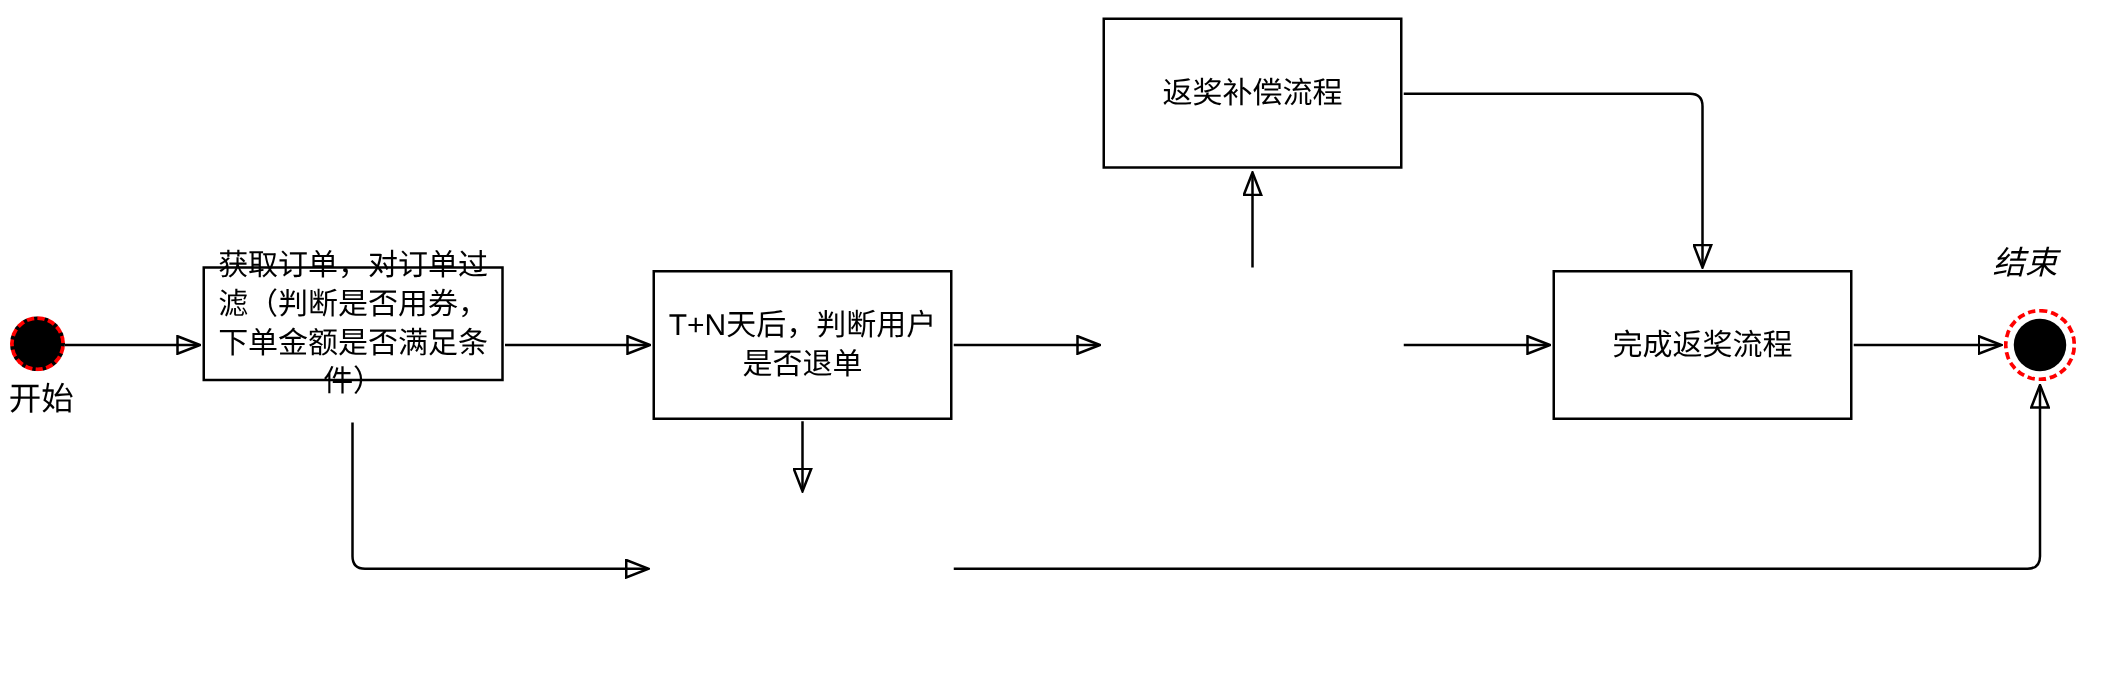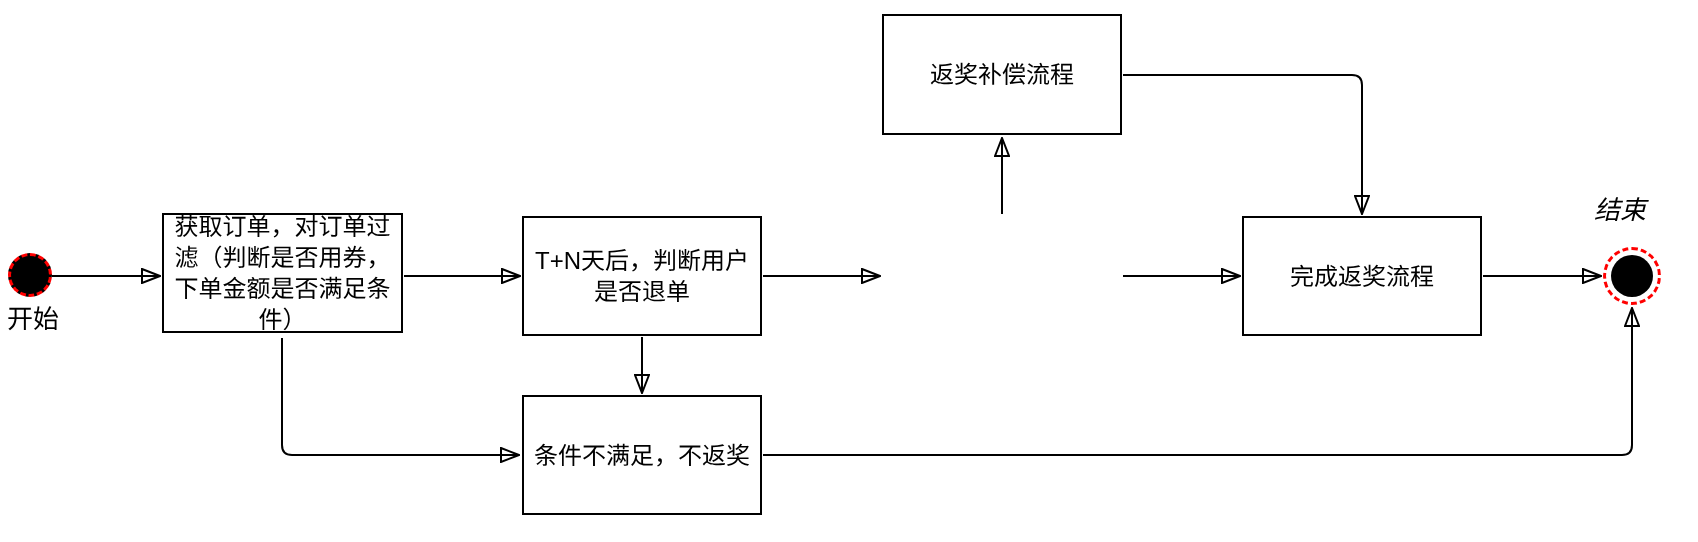--- a/index.html
+++ b/index.html
@@ -35,21 +35,21 @@
     border: 2px solid #000000;
     background: #ffffff;
     display: flex;
     align-items: center;
     justify-content: center;
     text-align: center;
     font-size: 24px;
     line-height: 31px;
     padding: 0 10px;
   }
-  .node-filter-order   { left: 162px;  top: 213px; width: 241px; height: 120px; align-items: center; }
+  .node-filter-order   { left: 162px;  top: 213px; width: 241px; height: 92px; align-items: center; }
   .node-wait-tn        { left: 522px;  top: 216px; width: 240px; height: 120px; }
   .node-compensation   { left: 882px;  top: 14px;  width: 240px; height: 121px; }
   .node-reward-process { left: 882px;  top: 215px; width: 240px; height: 120px; }
   .node-complete       { left: 1242px; top: 216px; width: 240px; height: 120px; text-align: right; }
   .node-no-reward      { left: 522px;  top: 395px; width: 240px; height: 120px; }
 
   .start-circle {
     position: absolute;
     left: 8px;
     top: 253px;
@@ -126,22 +126,19 @@
 
   <div class="node node-wait-tn">
     <span>T+N天后，判断用户是否退单</span>
   </div>
 
 
   <div class="node node-complete">
     <span>完成返奖流程</span>
   </div>
 
-  <div class="node node-no-reward">
-    <span>条件不满足，不返奖</span>
-  </div>
 
   <div class="end-ring">
     <div class="end-dot"></div>
   </div>
   <div class="terminal-label end-label">结束</div>
 
 </div>
 
 </body></html>

